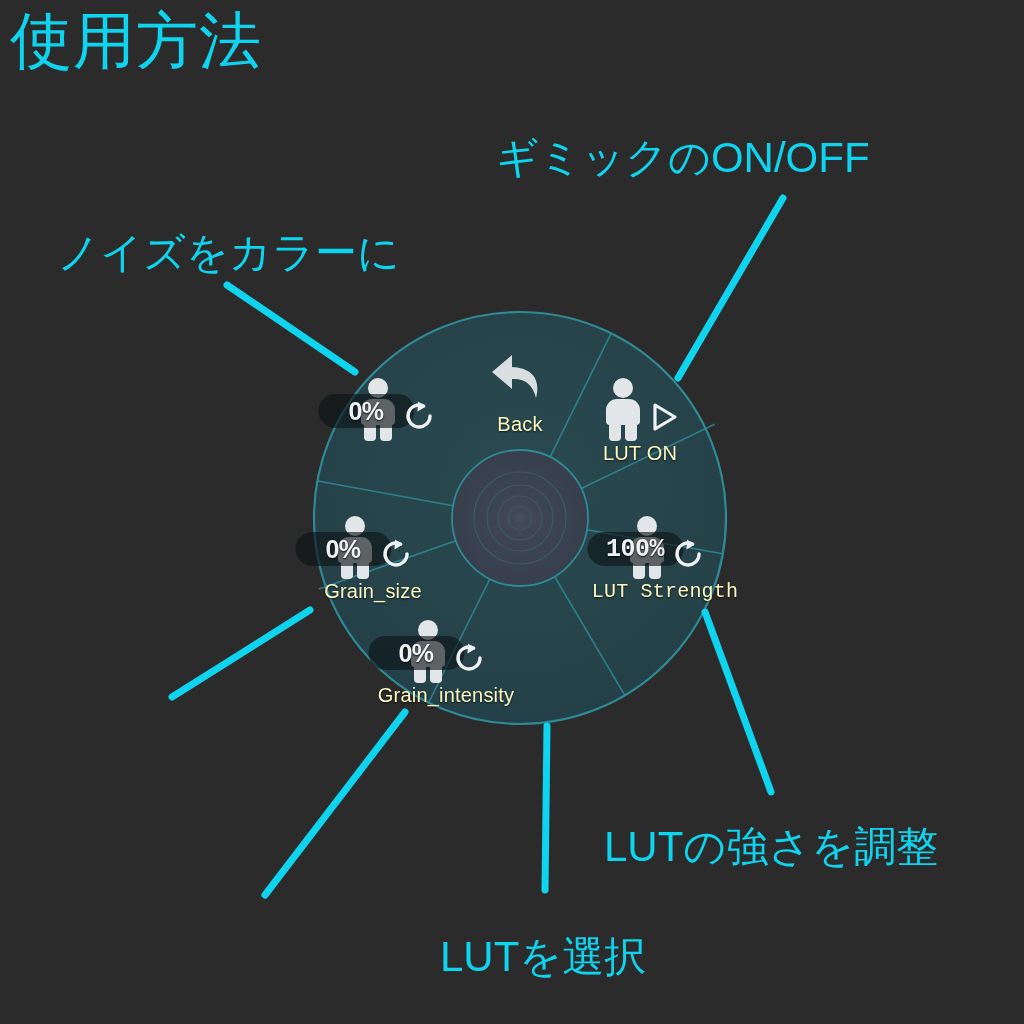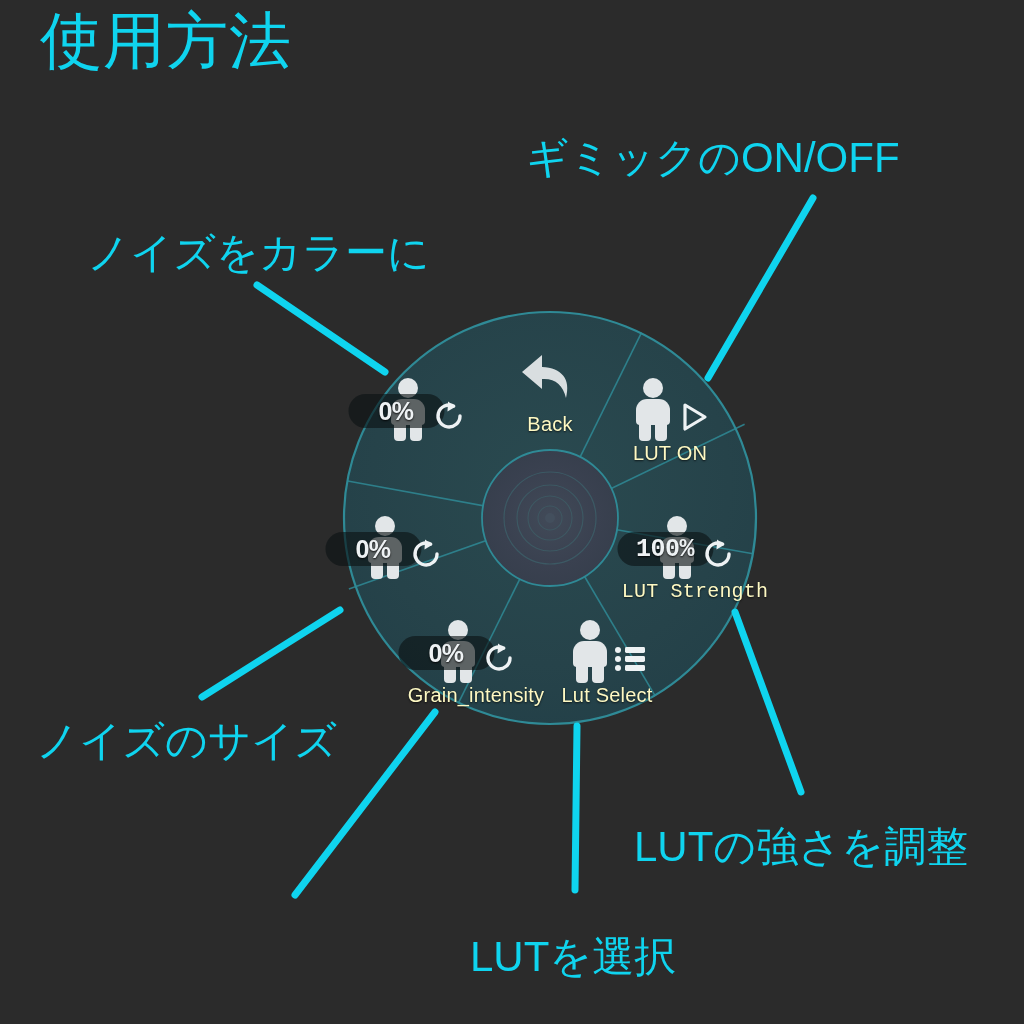--- a/index.html
+++ b/index.html
@@ -3,21 +3,21 @@
 <meta charset="utf-8">
 <style>
   html,body{margin:0;padding:0;}
   body{
     width:1024px;height:1024px;
     background:#2b2b2b;
     font-family:"Liberation Sans","DejaVu Sans",sans-serif;
     overflow:hidden;
     position:relative;
   }
-  #stage{position:absolute;inset:0;width:816px;height:1024px;margin-left:30px;}
+  #stage{position:absolute;inset:0;width:816px;height:1024px;}
 
   
   .title{
     position:absolute;left:10px;top:6px;
     font-size:62px;line-height:70px;
     color:#0fd4ef;
     letter-spacing:1px;
     white-space:nowrap;
     font-weight:400;
   }
@@ -158,21 +158,20 @@
       <line x1="783" y1="198" x2="678" y2="378"></line>
       <line x1="172" y1="697" x2="310" y2="610"></line>
       <line x1="265" y1="895" x2="405" y2="712"></line>
       <line x1="545" y1="890" x2="547" y2="726"></line>
       <line x1="771" y1="792" x2="705" y2="612"></line>
     </g>
   </svg>
 
   <div class="anno a-chromatic">ノイズをカラーに</div>
   <div class="anno a-gimmick">ギミックのON/OFF</div>
-  <div class="anno a-size">ノイズのサイズ</div>
   <div class="anno a-lutsel">LUTを選択</div>
   <div class="anno a-lutstr">LUTの強さを調整</div>
 
   <div class="wheel-items">
 
     <div class="item back" style="left:520px;top:333px;">
       <div class="glyphrow">
         <svg class="back-arrow" viewBox="0 0 62 52">
           <path d="M23 4 L3 21 L23 38 L23 28 C36 27 44 34 47 47 C52 28 43 17 23 16 Z" fill="#d9dee0"></path>
         </svg>
@@ -207,39 +206,20 @@
           </div>
         </div>
         <svg class="badge" width="36" height="36" viewBox="0 0 36 36">
           <path d="M29 18 A11 11 0 1 1 22.6 8" fill="none" stroke="#eef2f4" stroke-width="3.4" stroke-linecap="round"></path>
           <path d="M17 3.5 L24.5 8.8 L16.5 13.4 Z" fill="#eef2f4"></path>
         </svg>
       </div>
       <div class="lbl">LUT Strength</div>
     </div>
 
-    <div class="item" style="left:577px;top:608px;">
-      <div class="glyphrow">
-        <div class="person">
-          <div class="head"></div>
-            <div class="body"></div>
-            <div class="legL"></div>
-            <div class="legR"></div>
-        </div>
-        <svg class="badge" width="34" height="34" viewBox="0 0 34 34">
-          <circle cx="5" cy="8" r="3" fill="#eef2f4"></circle>
-          <circle cx="5" cy="17" r="3" fill="#eef2f4"></circle>
-          <circle cx="5" cy="26" r="3" fill="#eef2f4"></circle>
-          <rect x="12" y="5" width="20" height="6" rx="1.4" fill="#eef2f4"></rect>
-          <rect x="12" y="14" width="20" height="6" rx="1.4" fill="#eef2f4"></rect>
-          <rect x="12" y="23" width="20" height="6" rx="1.4" fill="#eef2f4"></rect>
-        </svg>
-      </div>
-      <div class="lbl">Lut Select</div>
-    </div>
 
     <div class="item" style="left:446px;top:608px;">
       <div class="glyphrow">
         <div class="person">
           <div class="head"></div>
             <div class="body"></div>
             <div class="legL"></div>
             <div class="legR"></div>
           <div class="pill">
             <span>0%</span>
@@ -262,20 +242,21 @@
             <div class="legR"></div>
           <div class="pill">
             <span>0%</span>
           </div>
         </div>
         <svg class="badge" width="36" height="36" viewBox="0 0 36 36">
           <path d="M29 18 A11 11 0 1 1 22.6 8" fill="none" stroke="#eef2f4" stroke-width="3.4" stroke-linecap="round"></path>
           <path d="M17 3.5 L24.5 8.8 L16.5 13.4 Z" fill="#eef2f4"></path>
         </svg>
       </div>
+      <div class="lbl">Grain_size</div>
     </div>
 
     <div class="item" style="left:396px;top:366px;">
       <div class="glyphrow">
         <div class="person">
           <div class="head"></div>
             <div class="body"></div>
             <div class="legL"></div>
             <div class="legR"></div>
           <div class="pill">

